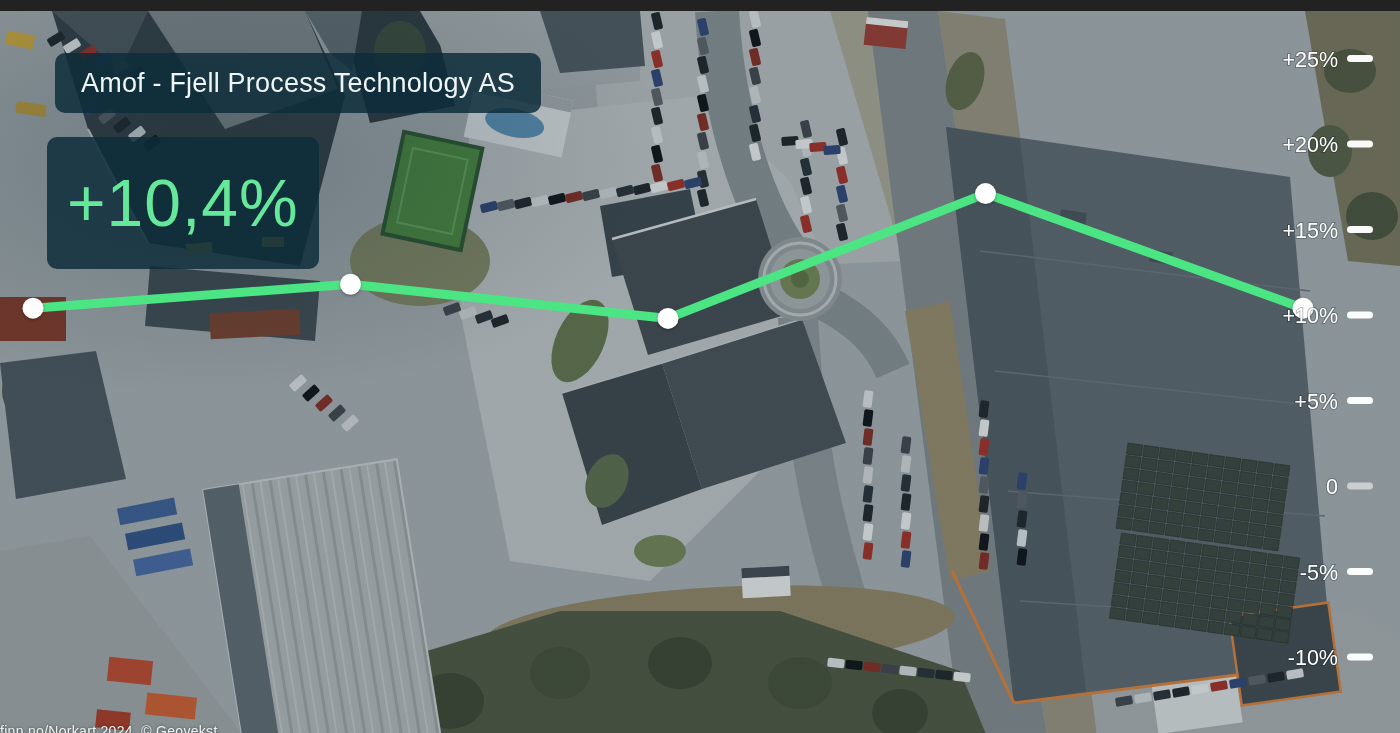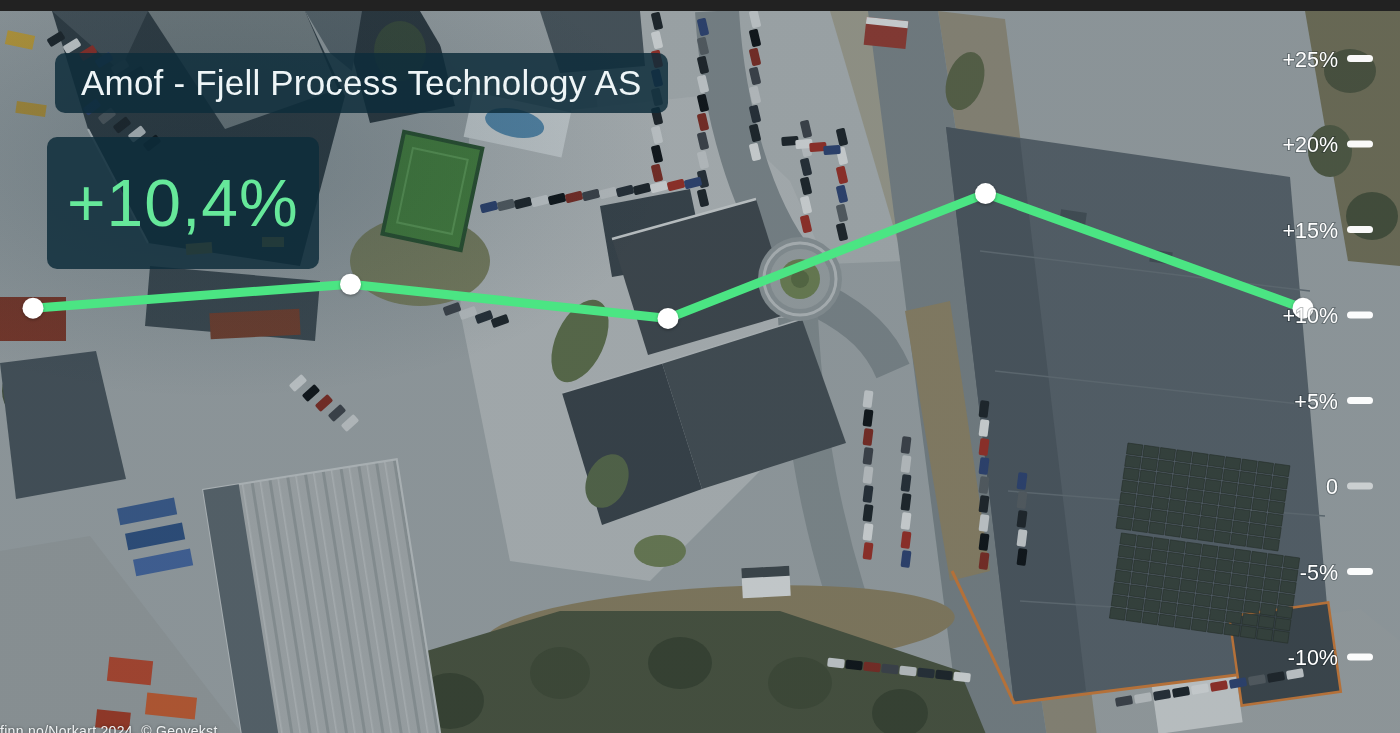--- a/index.html
+++ b/index.html
@@ -8,21 +8,21 @@
   .stage svg.bg{position:absolute;inset:0;width:100%;height:100%;display:block;}
   .tint{position:absolute;inset:0;pointer-events:none;
         background:radial-gradient(640px 330px at 215px 150px, rgba(12,40,54,.22), rgba(12,40,54,0) 72%),
                    linear-gradient(rgba(13,38,50,.10), rgba(13,38,50,.10));}
   svg.chart{position:absolute;inset:0;width:100%;height:100%;pointer-events:none;}
   svg.chart text{font:400 21.5px "Liberation Sans",sans-serif;fill:#ffffff;
                  paint-order:stroke;stroke:rgba(10,20,26,.28);stroke-width:2px;}
   svg.chart circle.dot{filter:drop-shadow(0 1px 1.5px rgba(0,0,0,.35));}
   .panel{position:absolute;display:flex;align-items:center;
          background:rgba(13,44,58,.84);border-radius:10px;color:#eef5f7;}
-  .title-box{left:55px;top:42px;height:60px;padding:0 26px;font-size:35px;letter-spacing:.2px;}
+  .title-box{left:55px;top:42px;height:60px;padding:0 26px;font-size:27px;letter-spacing:.2px;}
   .value-box{left:47px;top:126px;height:108px;padding:12px 20px;}
   .value-box span{font-size:66px;color:#66e89a;letter-spacing:1px;}
   .attribution{position:absolute;left:0;bottom:5px;font-size:14px;color:#eff2f3;
                text-shadow:0 0 3px rgba(0,0,0,.55);letter-spacing:.3px;}
 </style>
 </head>
 <body>
 
 <div class="stage">
 

